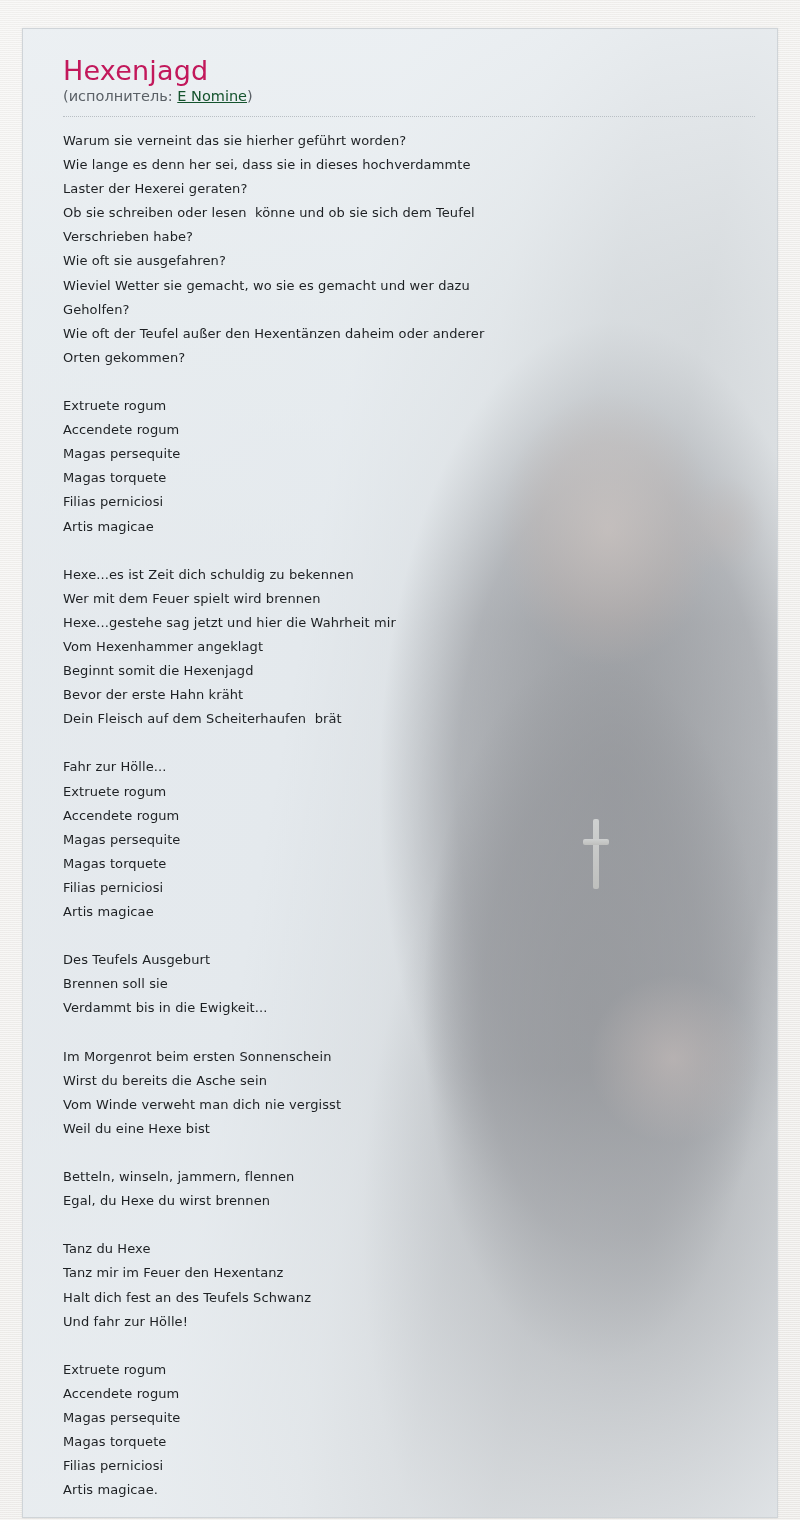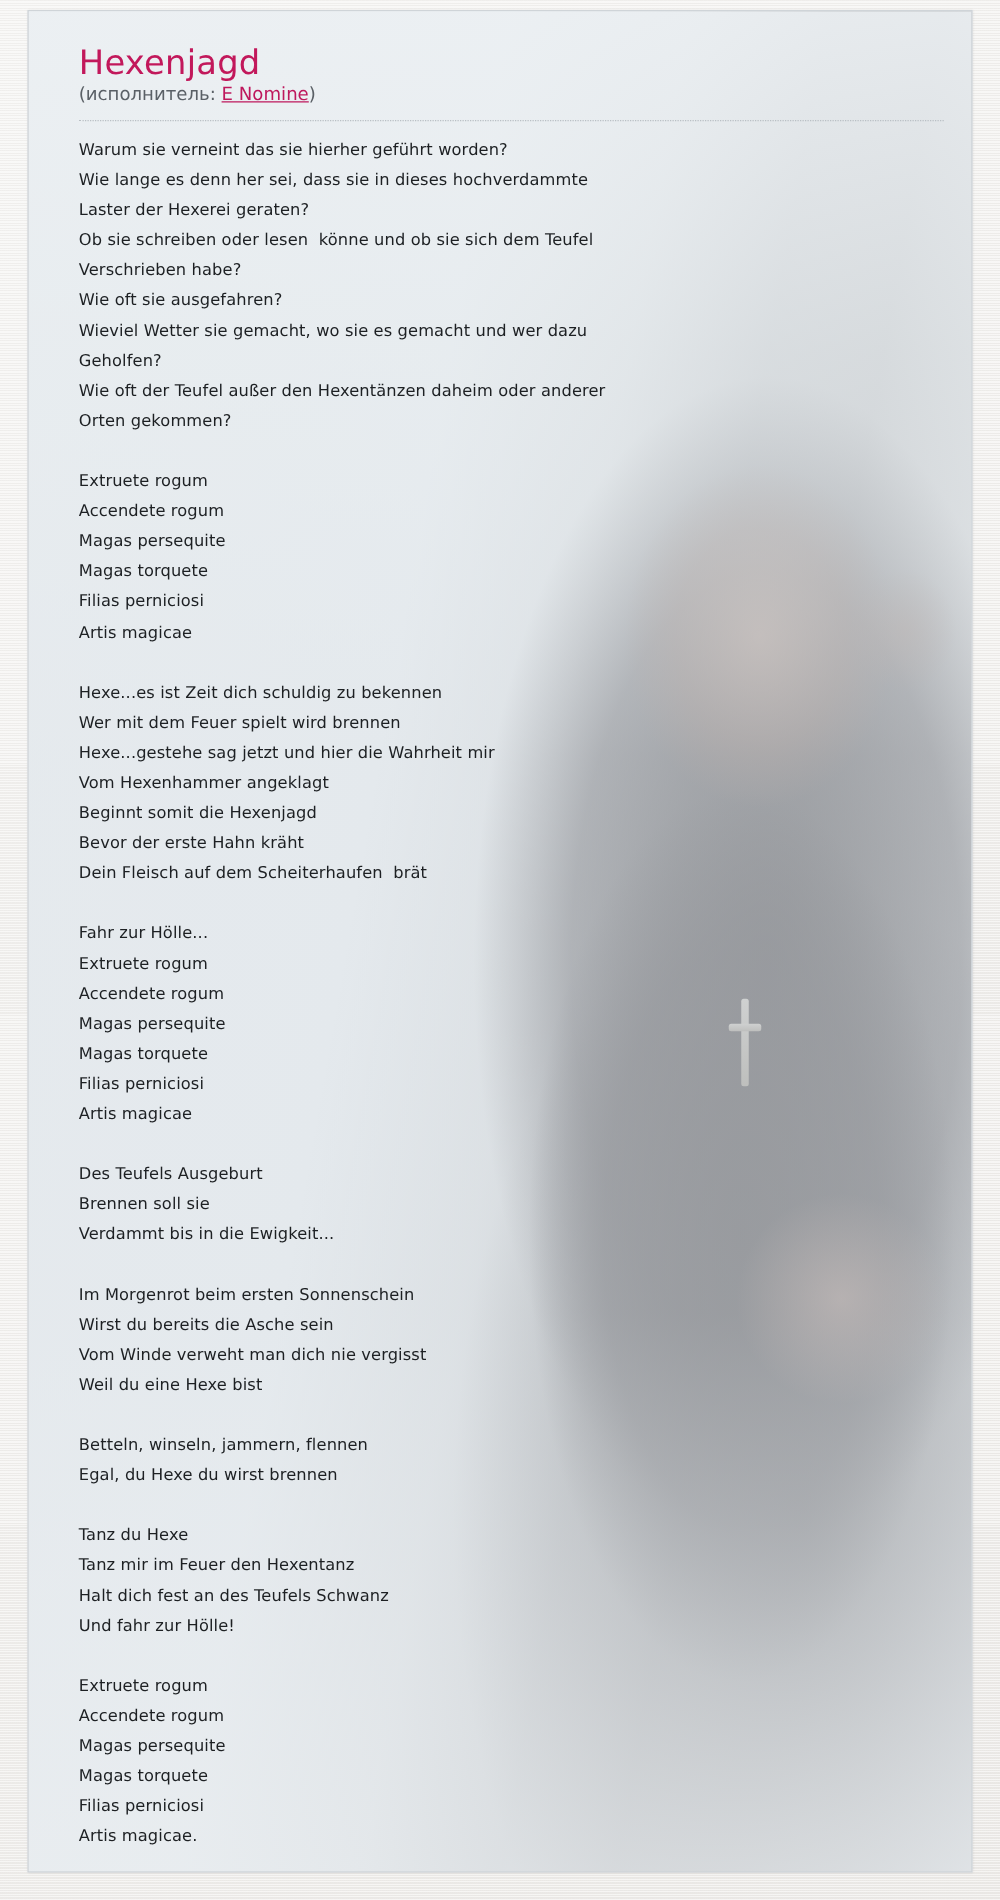--- a/index.html
+++ b/index.html
@@ -22,21 +22,21 @@
     position: absolute;
     inset: 0;
     background:
       repeating-linear-gradient(0deg, rgba(255,255,255,0.5) 0px, rgba(255,255,255,0.5) 1px, rgba(0,0,0,0.012) 1px, rgba(0,0,0,0.012) 2px),
       linear-gradient(135deg, #f3f2f0 0%, #eceae7 100%);
   }
 
   .lyrics-card {
     position: absolute;
     left: 22px;
-    top: 8px;
+    top: 28px;
     width: 756px;
     height: 1490px;
     background: #e6eaed;
     border: 1px solid #cfd4d8;
     box-shadow: 0 0 2px rgba(0,0,0,0.08);
     overflow: hidden;
   }
 
   
   .photo {
@@ -87,21 +87,21 @@
   }
   .performer {
     margin: 0 0 10px 22px;
     font-size: 14.5px;
     color: #5a6066;
     padding-bottom: 12px;
     border-bottom: 1px dotted #b9bfc4;
     width: 692px;
   }
   .performer a {
-    color: #be185d;
+    color: #14532d;
     text-decoration: underline;
   }
   .lyrics {
     margin: 12px 0 0 22px;
     font-size: 13px;
     line-height: 24.1px;
     color: #1d2023;
     white-space: pre-wrap;
     letter-spacing: 0.1px;
   }

